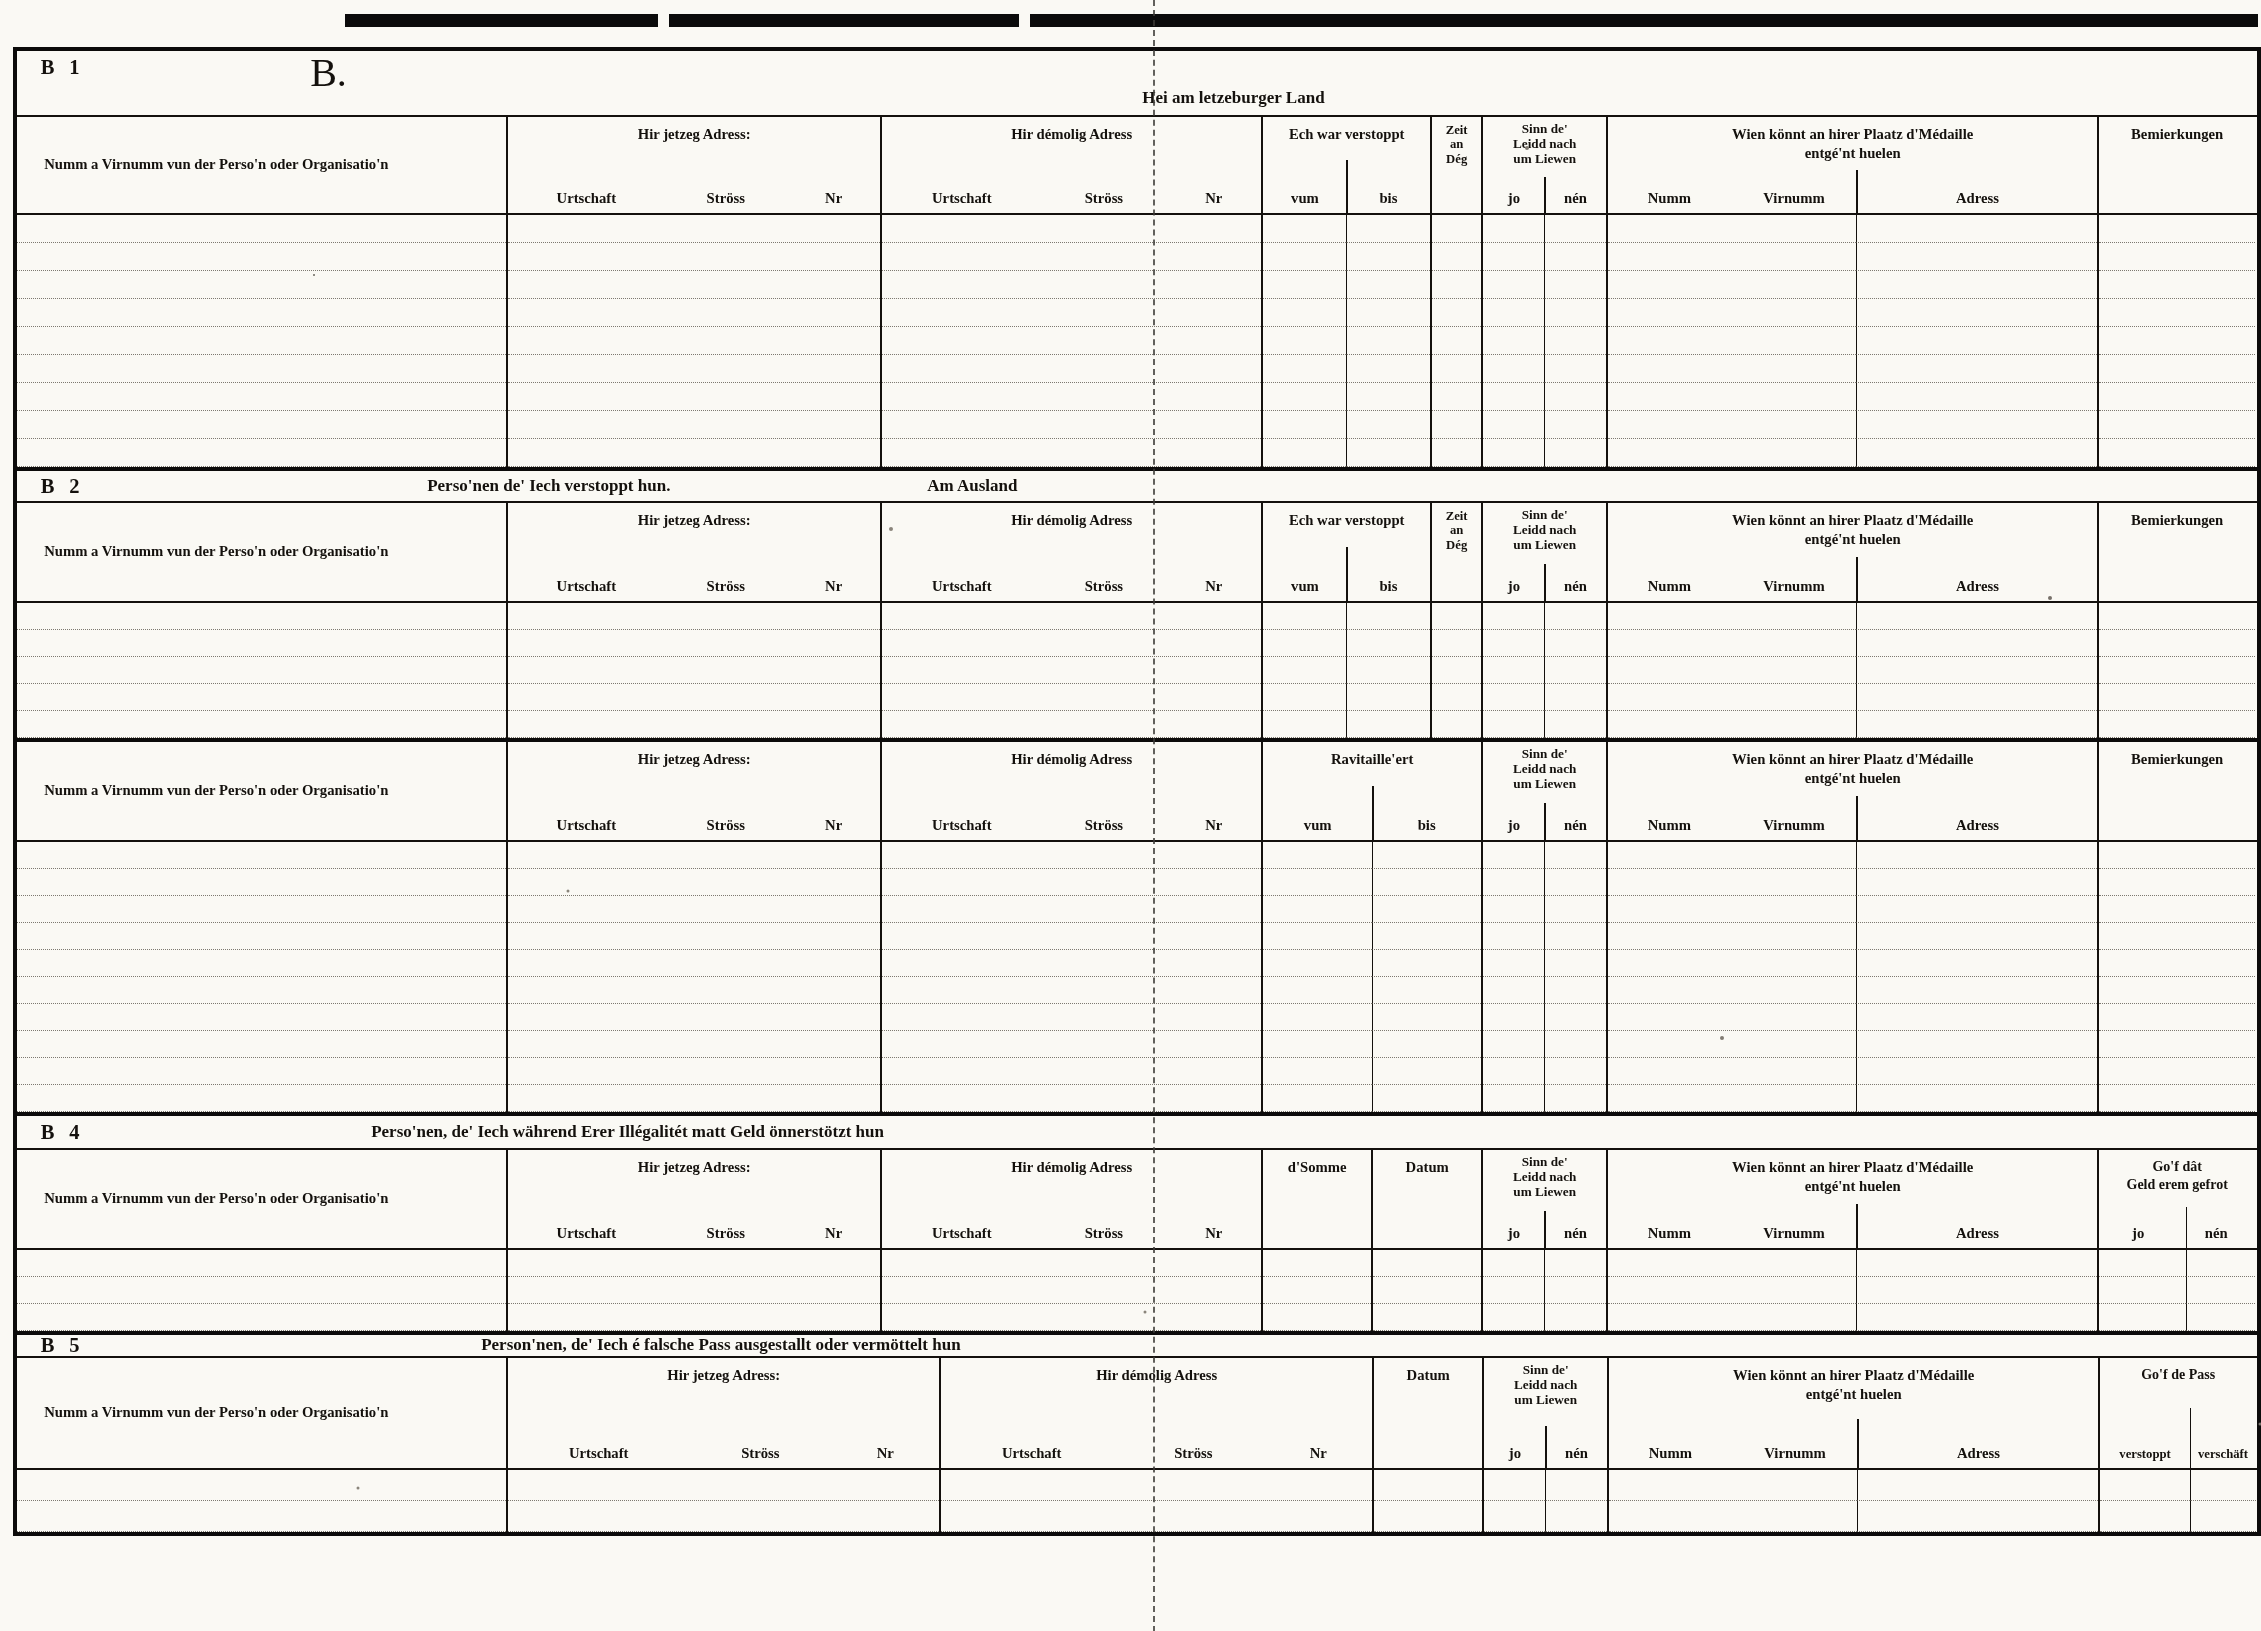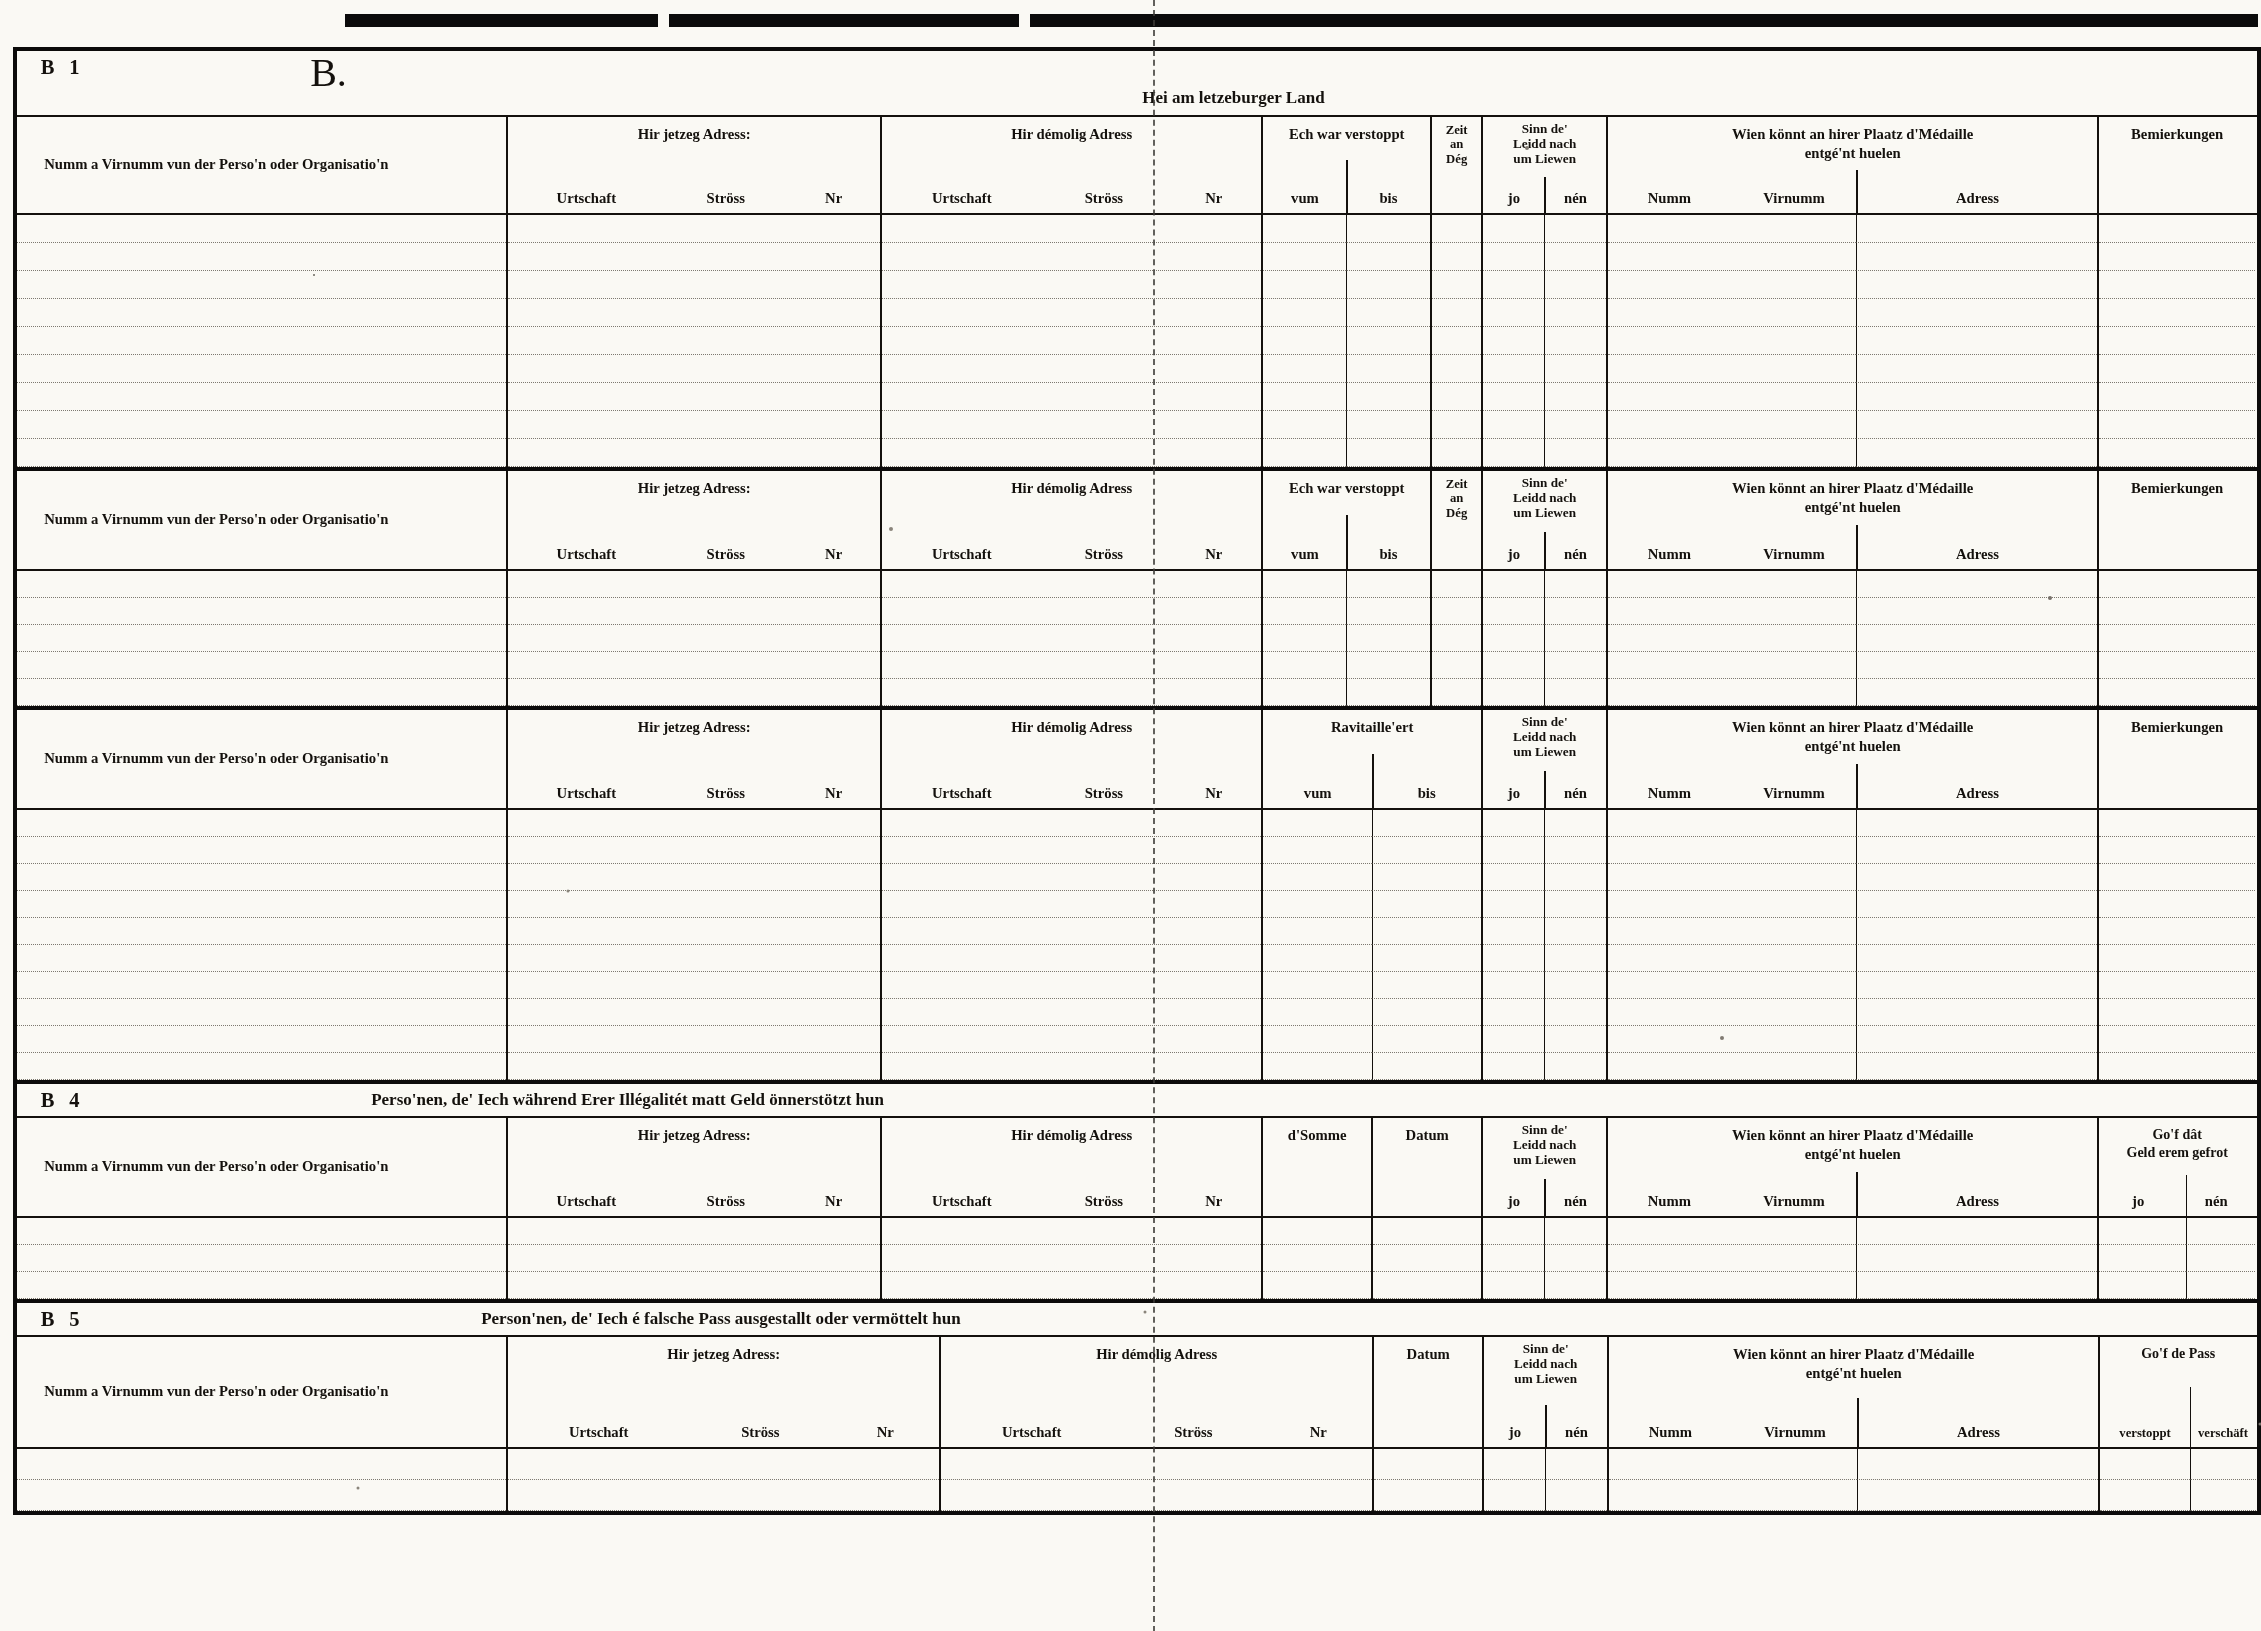--- a/index.html
+++ b/index.html
@@ -439,20 +439,27 @@
               <div class="bcell" style="width: 50.7463%;"></div>
               <div class="bcell" style="width: 49.2537%;"></div>
             </div>
             <div class="bgroup" style="width: 158px;">
               <div class="bcell" style="width: 100%;"></div>
             </div>
           </div>
         </div>
       </section>
       <section class="sec sec-1">
+        <div class="title-row" style="height: 32px;">
+          <span class="sec-id">B 2</span>
+          <div class="titles">
+            <div class="title-line">Perso'nen de' Iech verstoppt hun.</div>
+          </div>
+          <span class="suffix">Am Ausland</span>
+        </div>
         <div class="hrow" style="height: 100px;">
           <div class="hcol hcol-name" style="width: 489px;">
             <div class="hlabel">
               <div class="hlabel-line">Numm a Virnumm vun der Perso'n oder Organisatio'n</div>
             </div>
           </div>
           <div class="hcol hcol-jetzeg" style="width: 374px;">
             <div class="hlabel">
               <div class="hlabel-line">Hir jetzeg Adress:</div>
             </div>
@@ -1160,21 +1167,21 @@
               <div class="bcell" style="width: 49.2537%;"></div>
             </div>
             <div class="bgroup" style="width: 158px;">
               <div class="bcell" style="width: 55.5556%;"></div>
               <div class="bcell" style="width: 44.4444%;"></div>
             </div>
           </div>
         </div>
       </section>
       <section class="sec sec-4">
-        <div class="title-row" style="height: 34px;">
+        <div class="title-row" style="height: 23px;">
           <span class="sec-id">B 5</span>
           <div class="titles">
             <div class="title-line">Person'nen, de' Iech é falsche Pass ausgestallt oder vermöttelt hun</div>
           </div>
         </div>
         <div class="hrow" style="height: 112px;">
           <div class="hcol hcol-name" style="width: 489px;">
             <div class="hlabel">
               <div class="hlabel-line">Numm a Virnumm vun der Perso'n oder Organisatio'n</div>
             </div>

